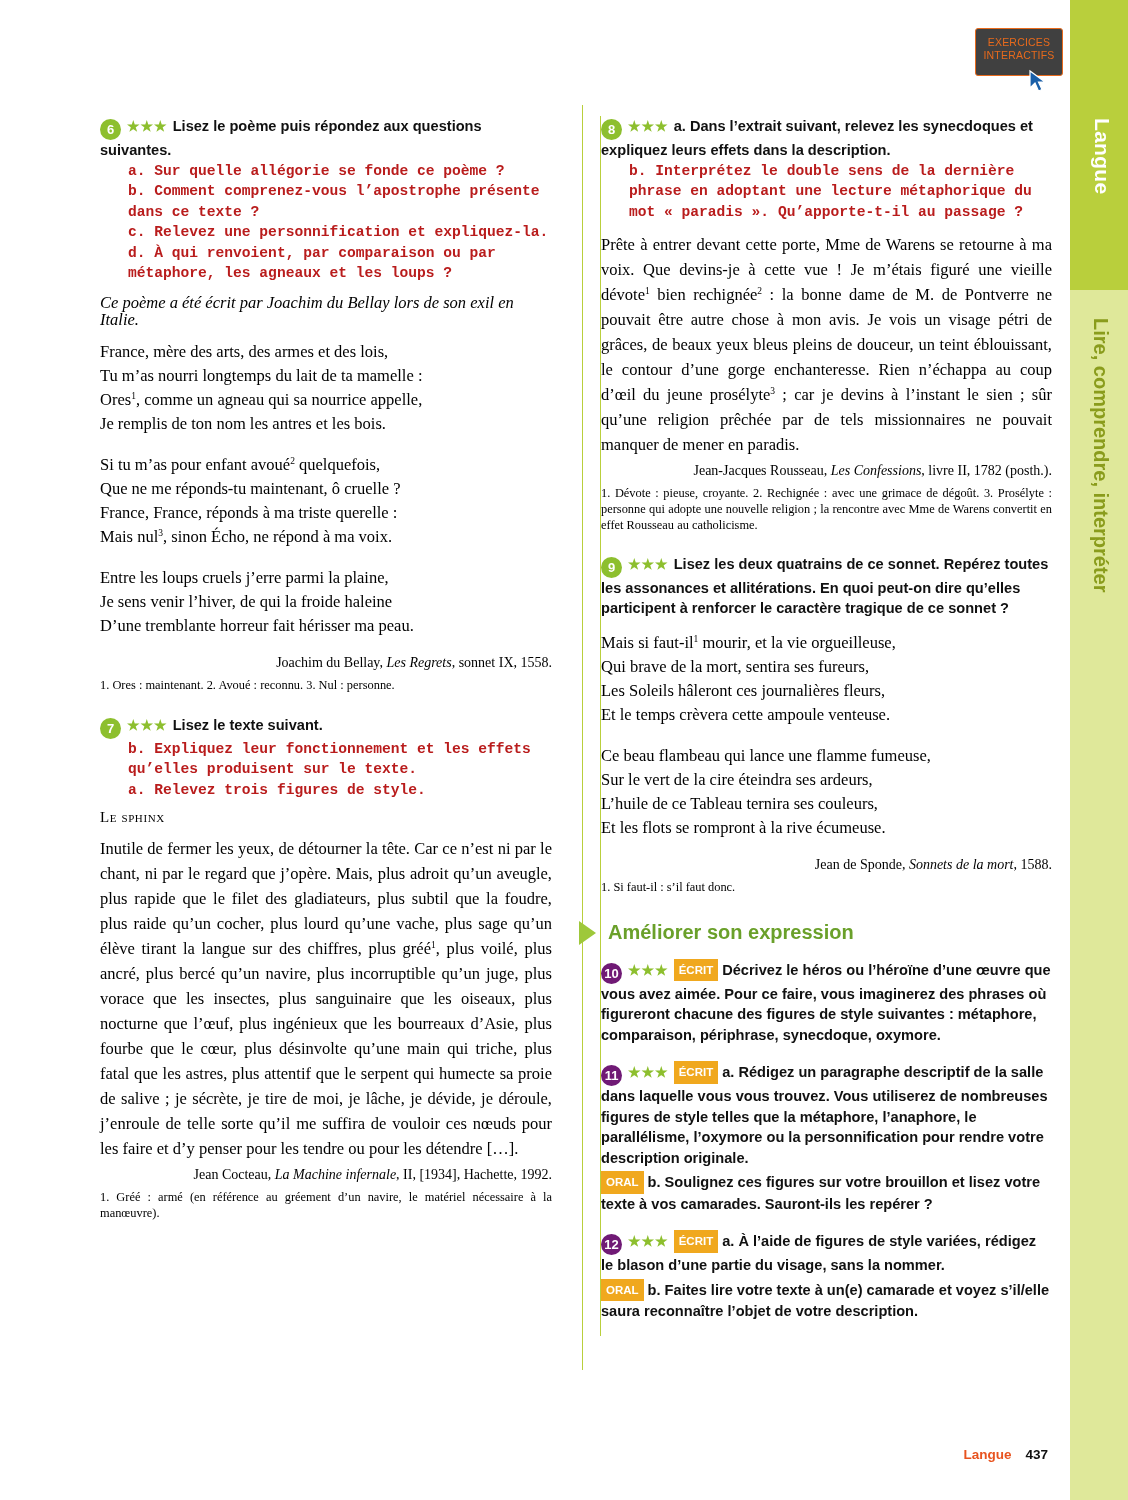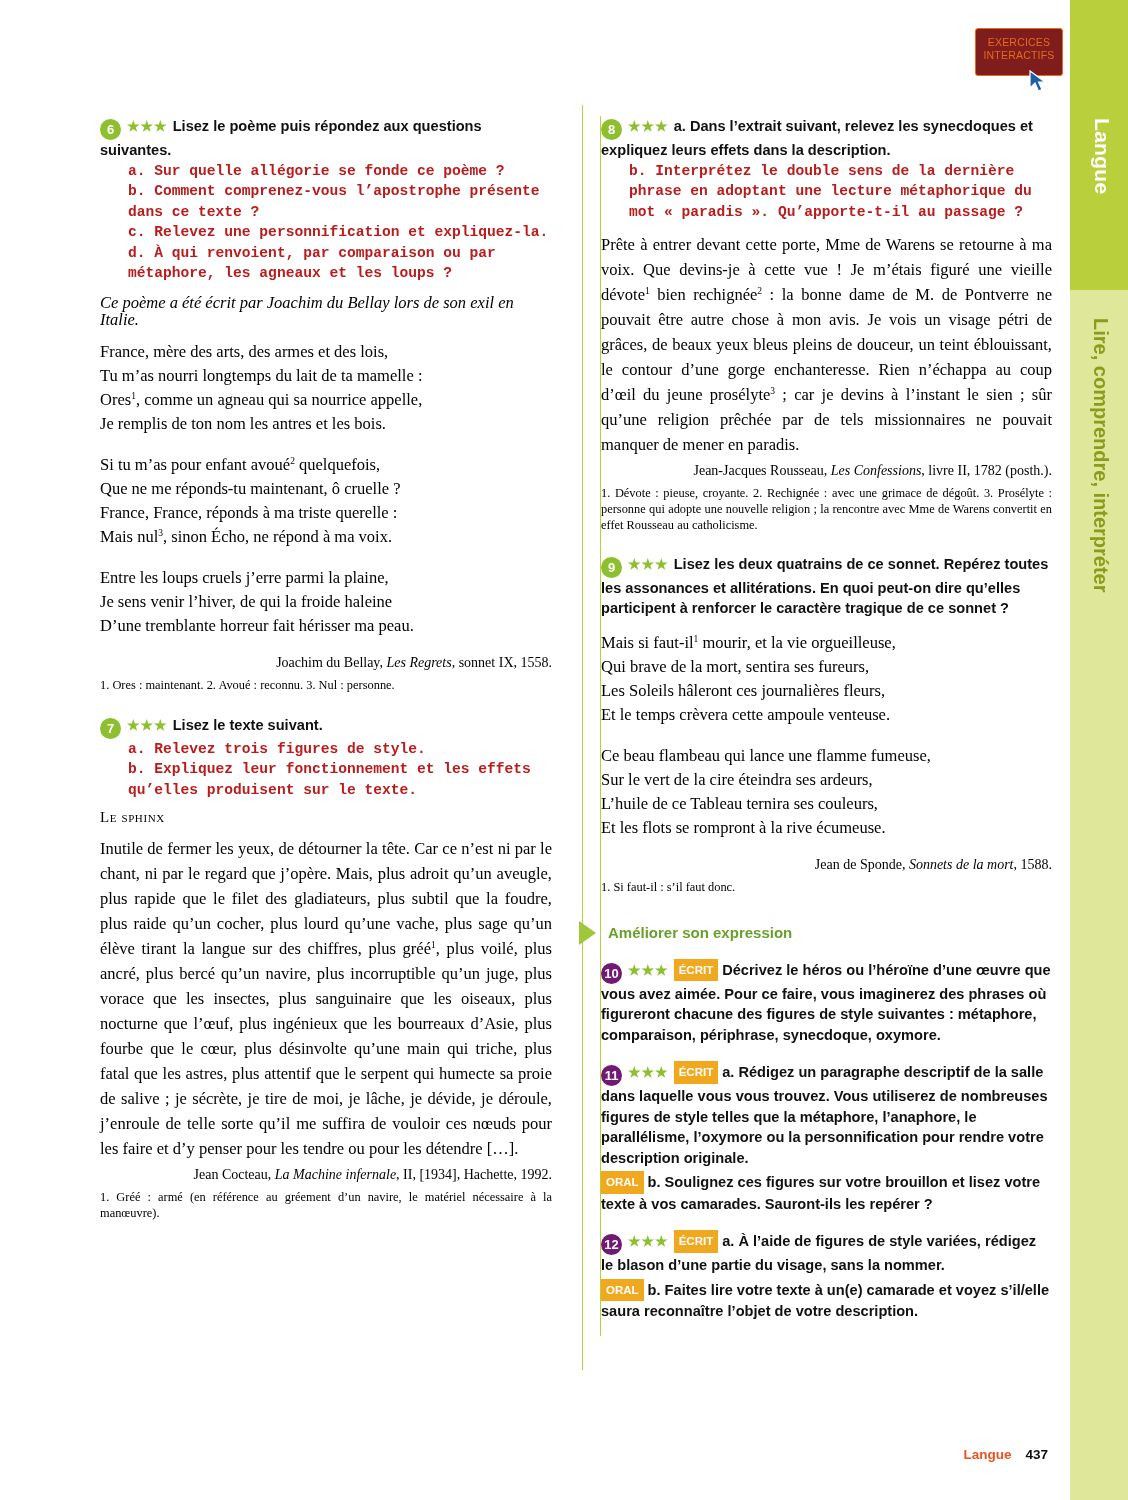--- a/index.html
+++ b/index.html
@@ -40,21 +40,21 @@
     left:42px; top:18px;
     font-family:"Liberation Sans", sans-serif;
     font-weight:bold; font-size:20px; color:#8a9c1c;
     white-space:nowrap;
   }
   
   .badge-interactif {
     position:absolute; top:28px; left:975px; width:88px; height:48px;
     border:1.6px solid #e86a1c;
     border-radius:3px;
-    background:#7f1d1d;
+    background:#404040;
     text-align:center;
     padding-top:7px;
   }
   .badge-interactif div {
     font-family:"Liberation Sans", sans-serif;
     font-size:10.5px; color:#e86a1c; letter-spacing:.2px; line-height:13px;
   }
   .badge-arrow {
     position:absolute; left:52px; top:40px;
     width:0;height:0;
@@ -140,21 +140,21 @@
   .tri {
     width:0;height:0;
     border-left:17px solid #9ec83a;
     border-top:12px solid transparent;
     border-bottom:12px solid transparent;
     margin-right:12px; margin-left:-22px;
   }
   .section-head h2 {
     margin:0;
     font-family:"Liberation Sans", sans-serif;
-    font-size:15px; color:#6aa02a; font-weight:bold;
+    font-size:20px; color:#6aa02a; font-weight:bold;
   }
 
   
   .footer {
     position:absolute; bottom:38px; right:80px;
     font-family:"Liberation Sans", sans-serif;
     font-size:13.5px;
   }
   .footer .f-label { color:#e8531f; font-weight:bold; margin-right:14px; }
   .footer .f-page { color:#111; font-weight:bold; }
@@ -216,22 +216,22 @@
     <div class="source">
       <span>Joachim du Bellay, </span><i>Les Regrets</i><span>, sonnet IX, 1558.</span>
     </div>
     <div class="notes">1. Ores : maintenant. 2. Avoué : reconnu. 3. Nul : personne.</div>
   </div>
 
   <div class="ex" style="margin-top:22px;">
     <div class="ex-head">
       <span class="num">7</span><span class="stars">★★★</span><span>Lisez le texte suivant.</span>
     </div>
+    <div class="q-line">b. Expliquez leur fonctionnement et les effets qu’elles produisent sur le texte.</div>
     <div class="q-line">a. Relevez trois figures de style.</div>
-    <div class="q-line">b. Expliquez leur fonctionnement et les effets qu’elles produisent sur le texte.</div>
 
     <div class="small-caps">Le sphinx</div>
     <div class="prose">Inutile de fermer les yeux, de détourner la tête. Car ce n’est ni par le chant, ni par le regard que j’opère. Mais, plus adroit qu’un aveugle, plus rapide que le filet des gladiateurs, plus subtil que la foudre, plus raide qu’un cocher, plus lourd qu’une vache, plus sage qu’un élève tirant la langue sur des chiffres, plus gréé<sup>1</sup>, plus voilé, plus ancré, plus bercé qu’un navire, plus incorruptible qu’un juge, plus vorace que les insectes, plus sanguinaire que les oiseaux, plus nocturne que l’œuf, plus ingénieux que les bourreaux d’Asie, plus fourbe que le cœur, plus désinvolte qu’une main qui triche, plus fatal que les astres, plus attentif que le serpent qui humecte sa proie de salive ; je sécrète, je tire de moi, je lâche, je dévide, je déroule, j’enroule de telle sorte qu’il me suffira de vouloir ces nœuds pour les faire et d’y penser pour les tendre ou pour les détendre […].</div>
     <div class="source">
       <span>Jean Cocteau, </span><i>La Machine infernale</i><span>, II, [1934], Hachette, 1992.</span>
     </div>
     <div class="notes">1. Gréé : armé (en référence au gréement d’un navire, le matériel nécessaire à la manœuvre).</div>
   </div>
 </div>
 

